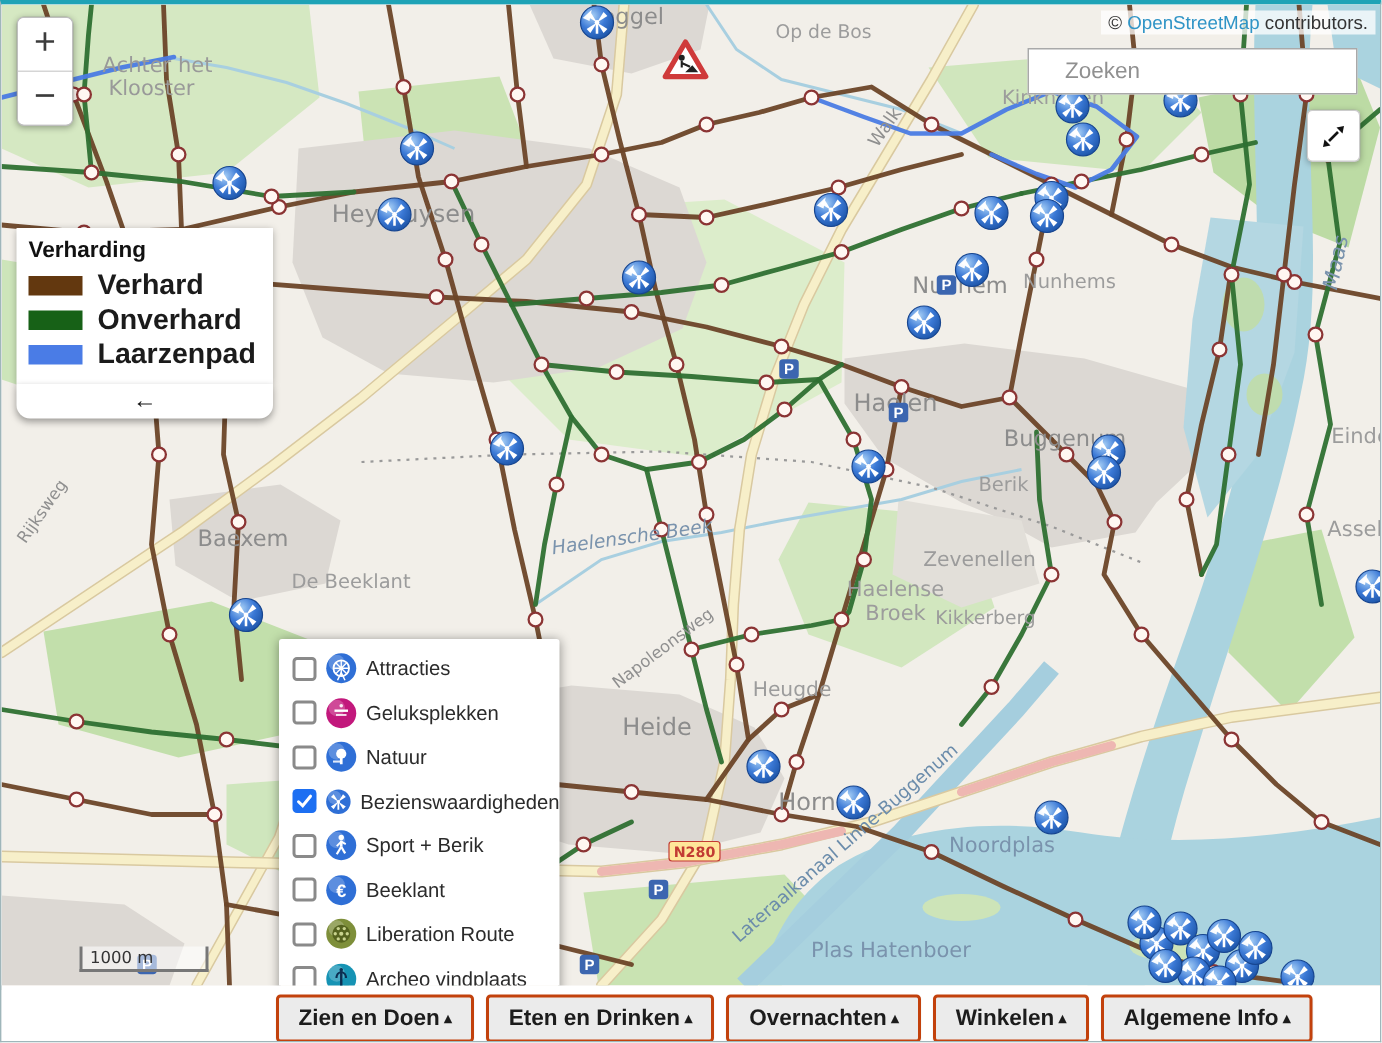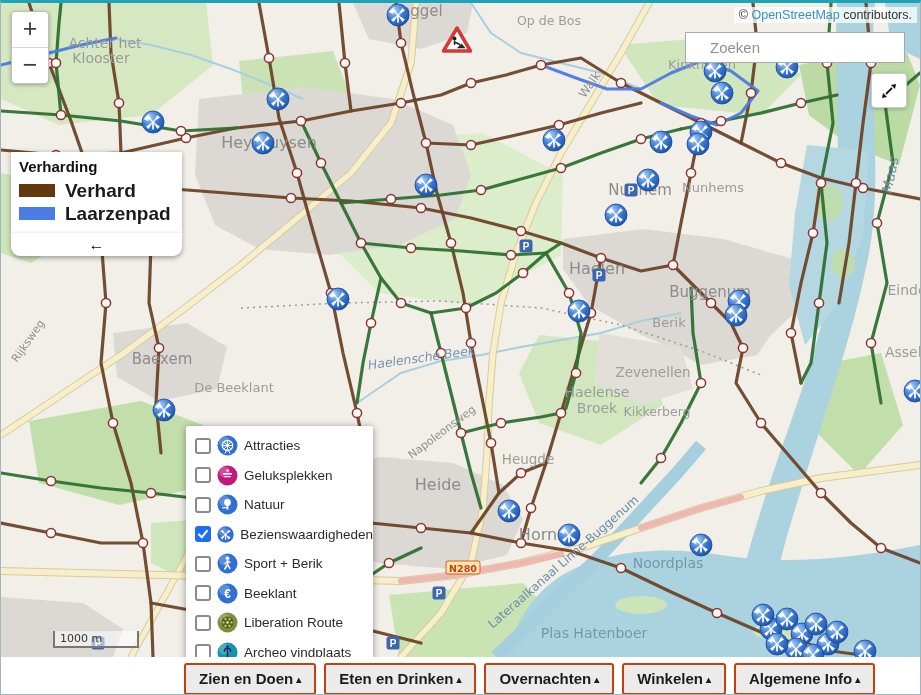--- a/index.html
+++ b/index.html
@@ -711,20 +711,24 @@
 
     <div class="legend">
       <div class="legend-card">
         <div class="legend-title">Verharding</div>
         <div id="legend-rows">
             <div class="legend-row">
               <div class="legend-swatch" style="background: rgb(99, 56, 15);"></div>
               <div class="legend-label">Verhard</div>
             </div>
             <div class="legend-row">
+              <div class="legend-swatch" style="background: rgb(23, 97, 23);"></div>
+              <div class="legend-label">Onverhard</div>
+            </div>
+            <div class="legend-row">
               <div class="legend-swatch" style="background: rgb(74, 124, 230);"></div>
               <div class="legend-label">Laarzenpad</div>
             </div>
           </div>
       </div>
       <div class="legend-collapse">
         <span>←</span>
       </div>
     </div>
 

